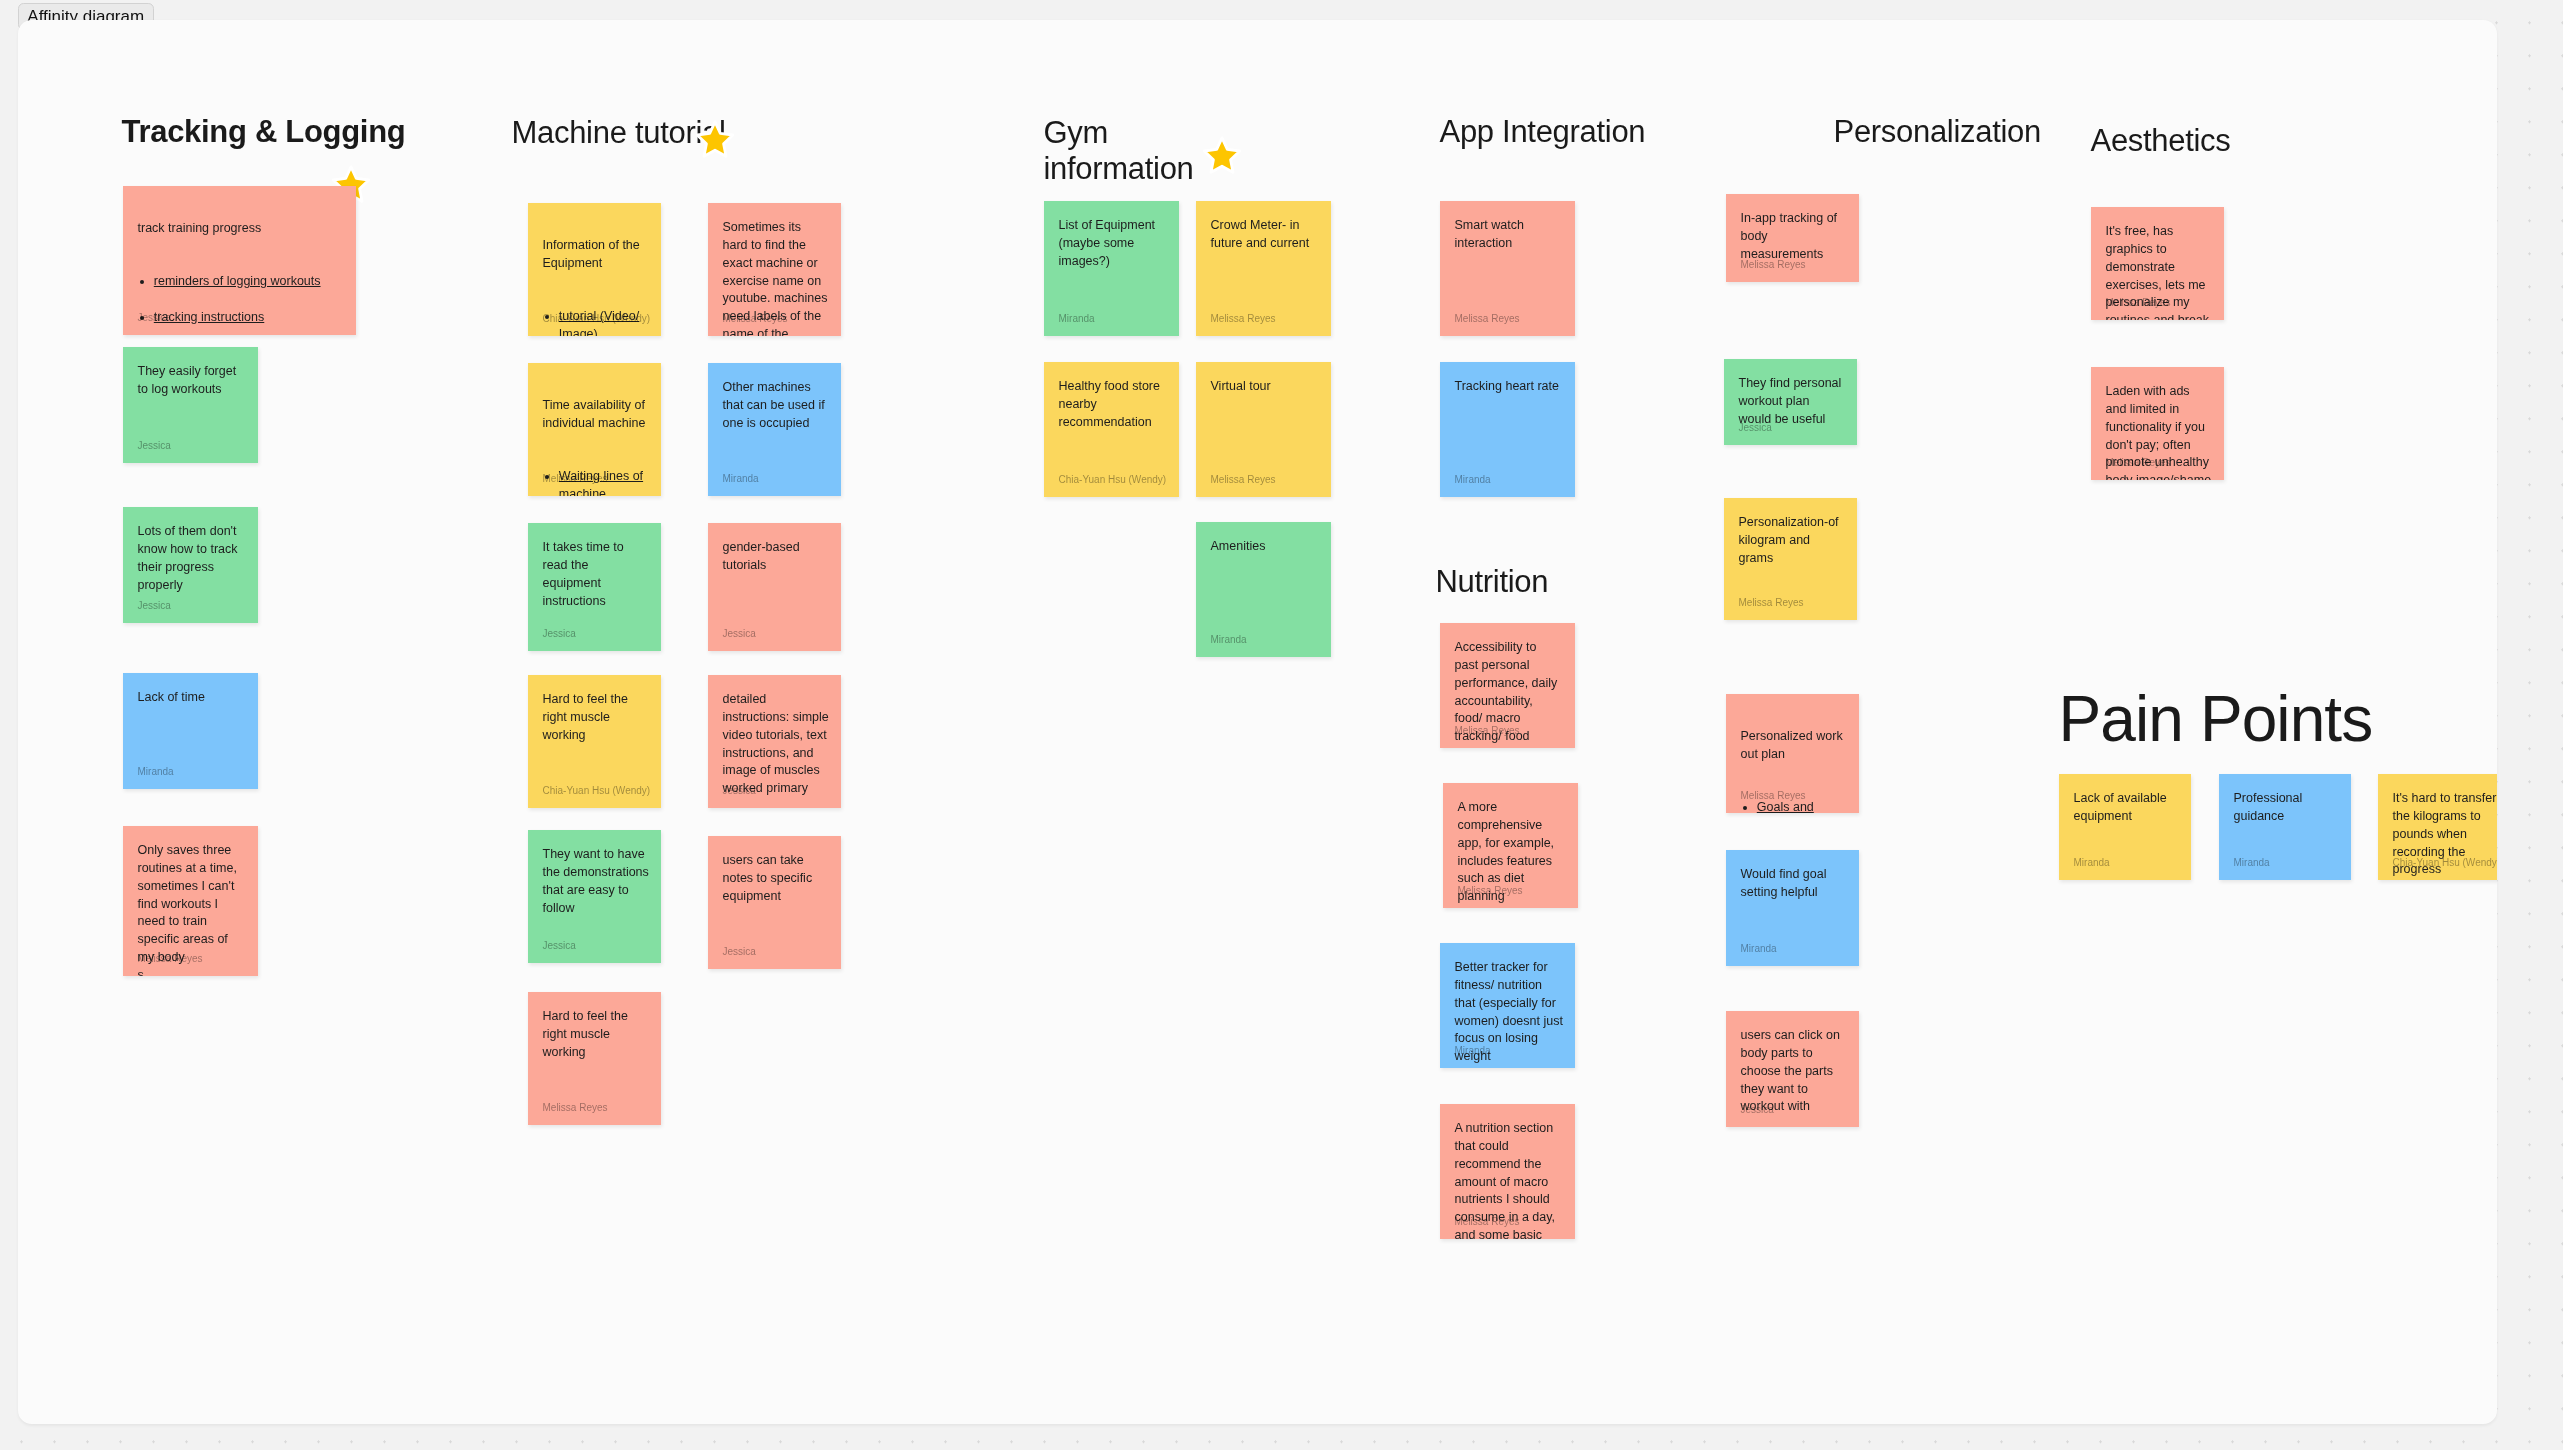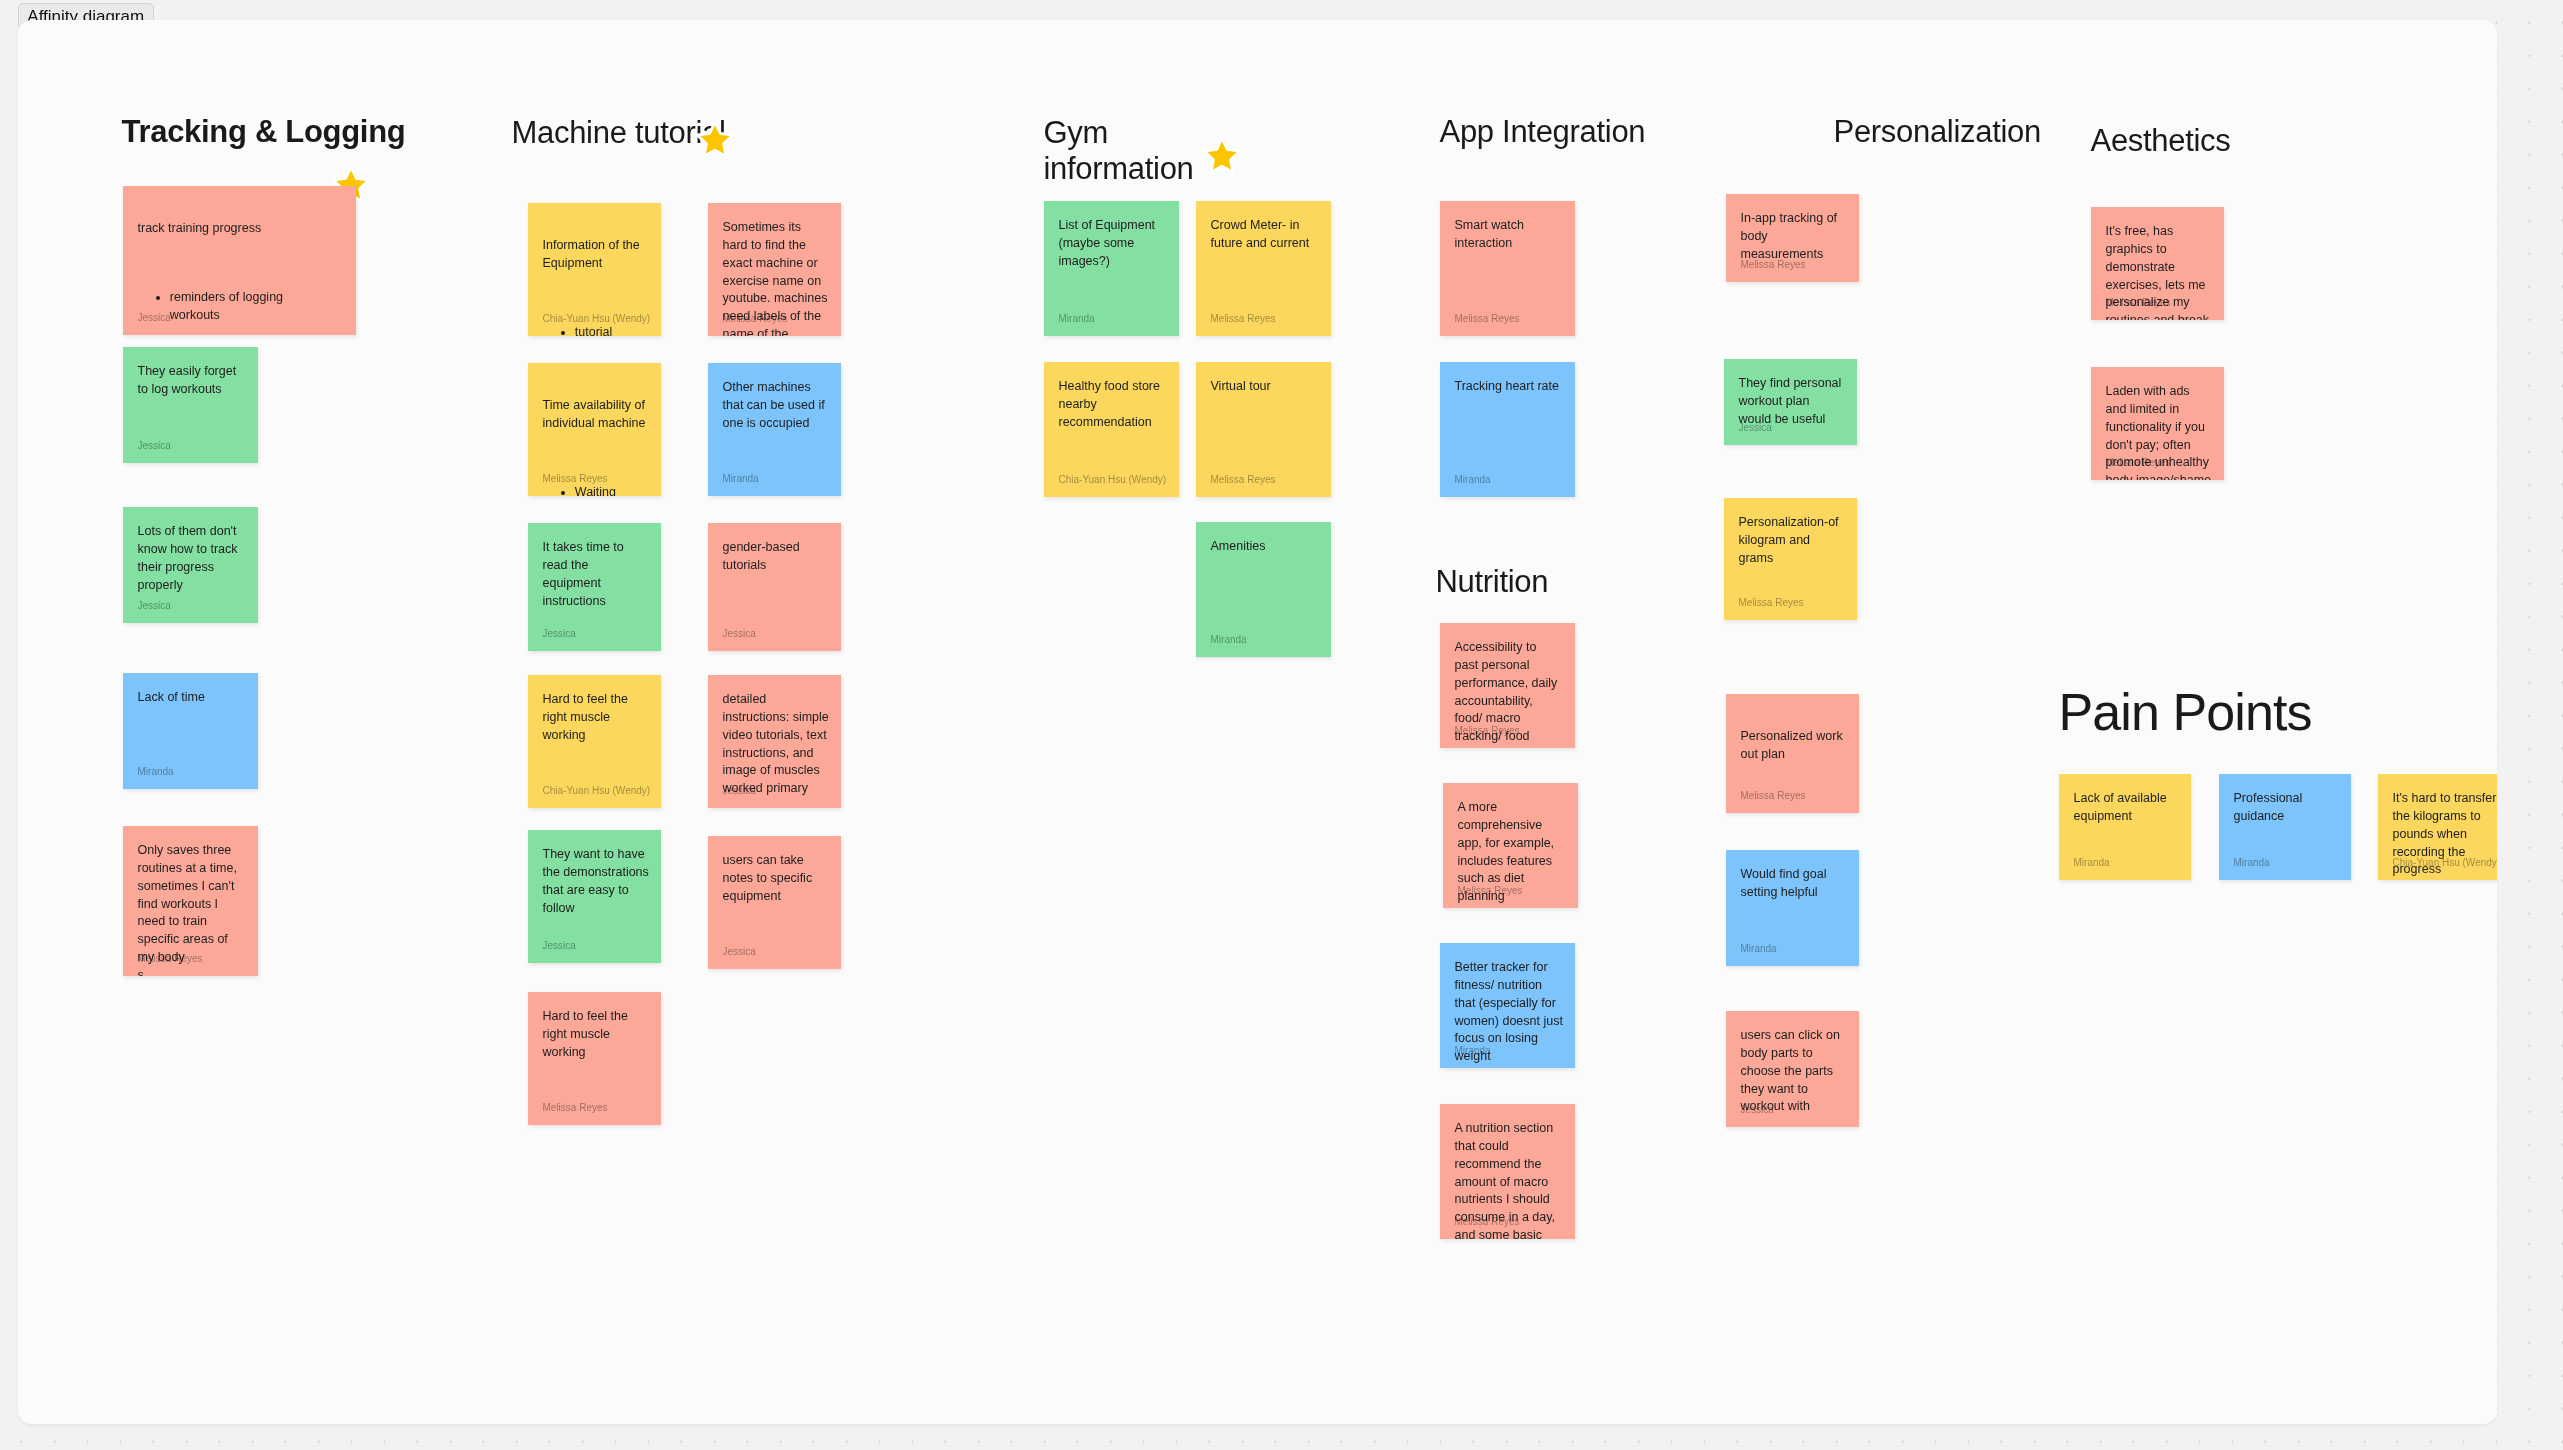--- a/index.html
+++ b/index.html
@@ -45,21 +45,21 @@
   .heading {
     position: absolute;
     font-size: 31px;
     font-weight: 400;
     color: #1a1a1a;
     letter-spacing: -0.3px;
     line-height: 1.15;
     white-space: pre-line;
   }
   .heading.big {
-    font-size: 52px;
+    font-size: 64px;
     letter-spacing: -0.9px;
   }
 
   
   .note {
     position: absolute;
     box-shadow: 1.3px 1.9px 3.8px rgba(0,0,0,0.09);
     overflow: hidden;
   }
   .note .body {
@@ -68,21 +68,21 @@
     font-size: 12.5px;
     line-height: 1.42;
     color: #1d1d1d;
     white-space: pre-line;
   }
   .note ul {
     margin: 0 0 0 16.3px;
     padding: 0;
     list-style: disc;
   }
-  .note ul li { margin: 16px; }
+  .note ul li { margin: 0; text-decoration: underline; }
   .note .author {
     position: absolute;
     left: 15px;
     bottom: 12.5px;
     font-size: 10px;
     color: rgba(0,0,0,0.36);
     white-space: nowrap;
   }
   .note.pink   { background: #fca898; }
   .note.green  { background: #83dfa2; }

